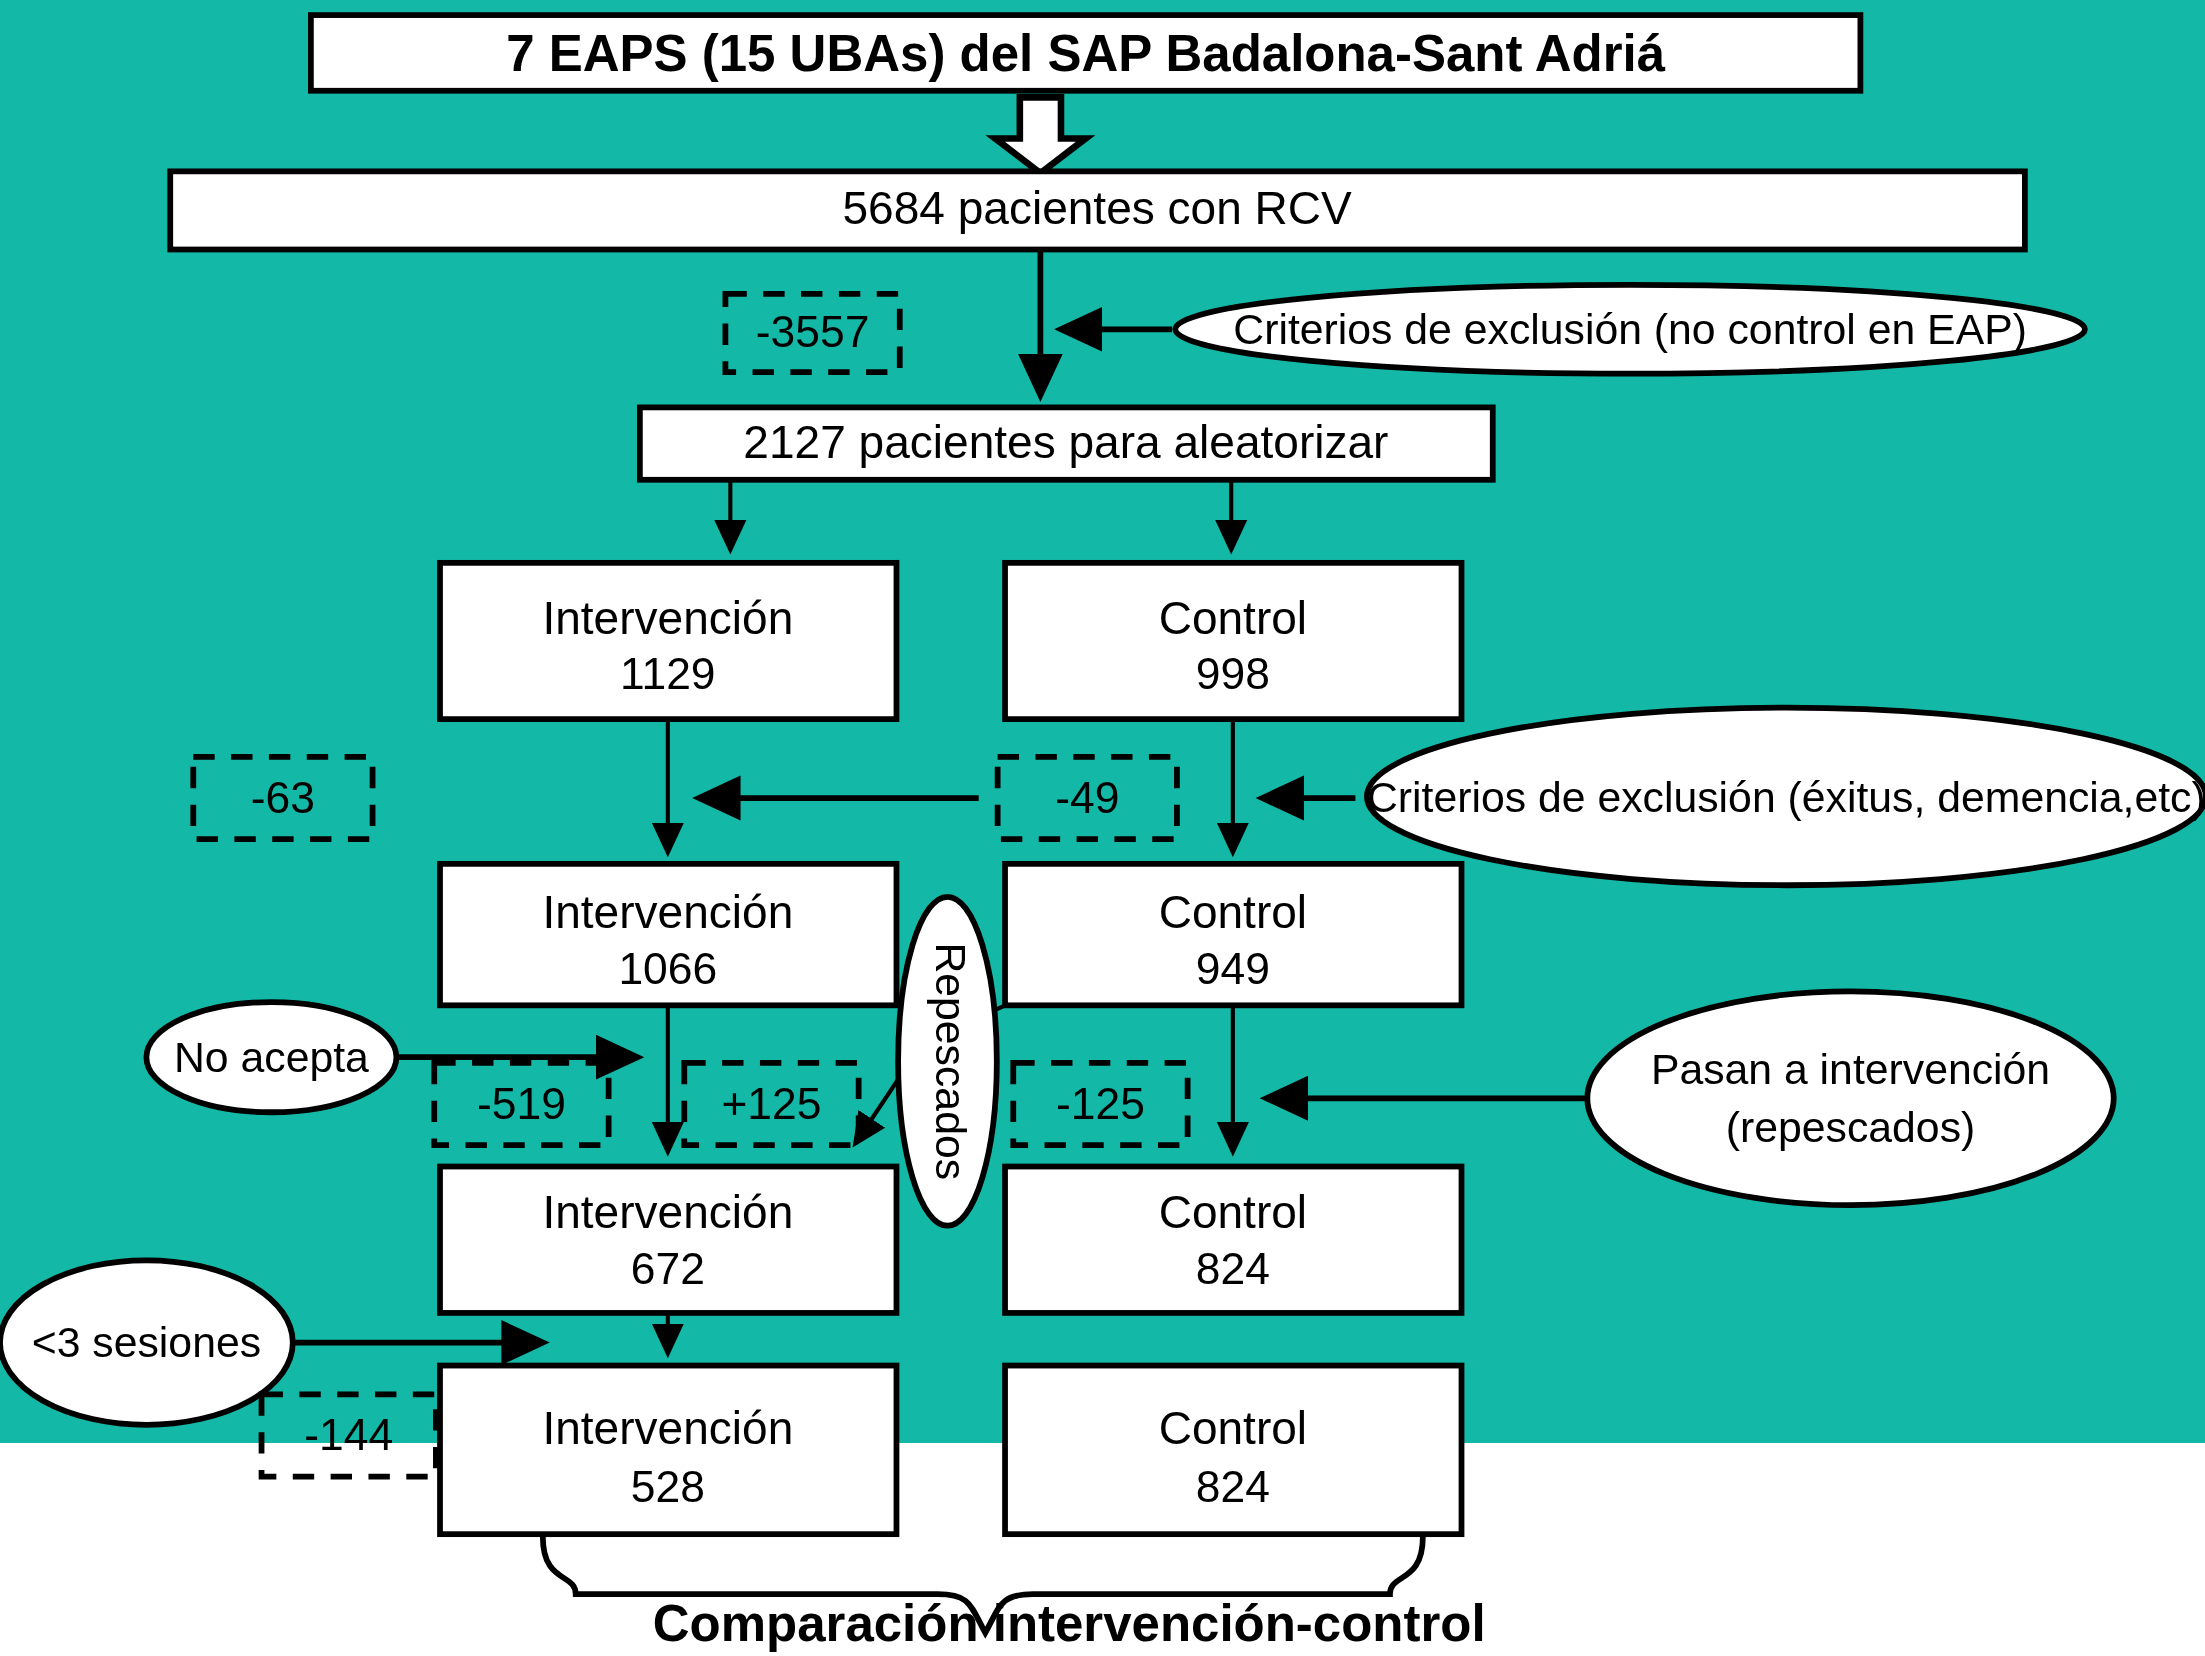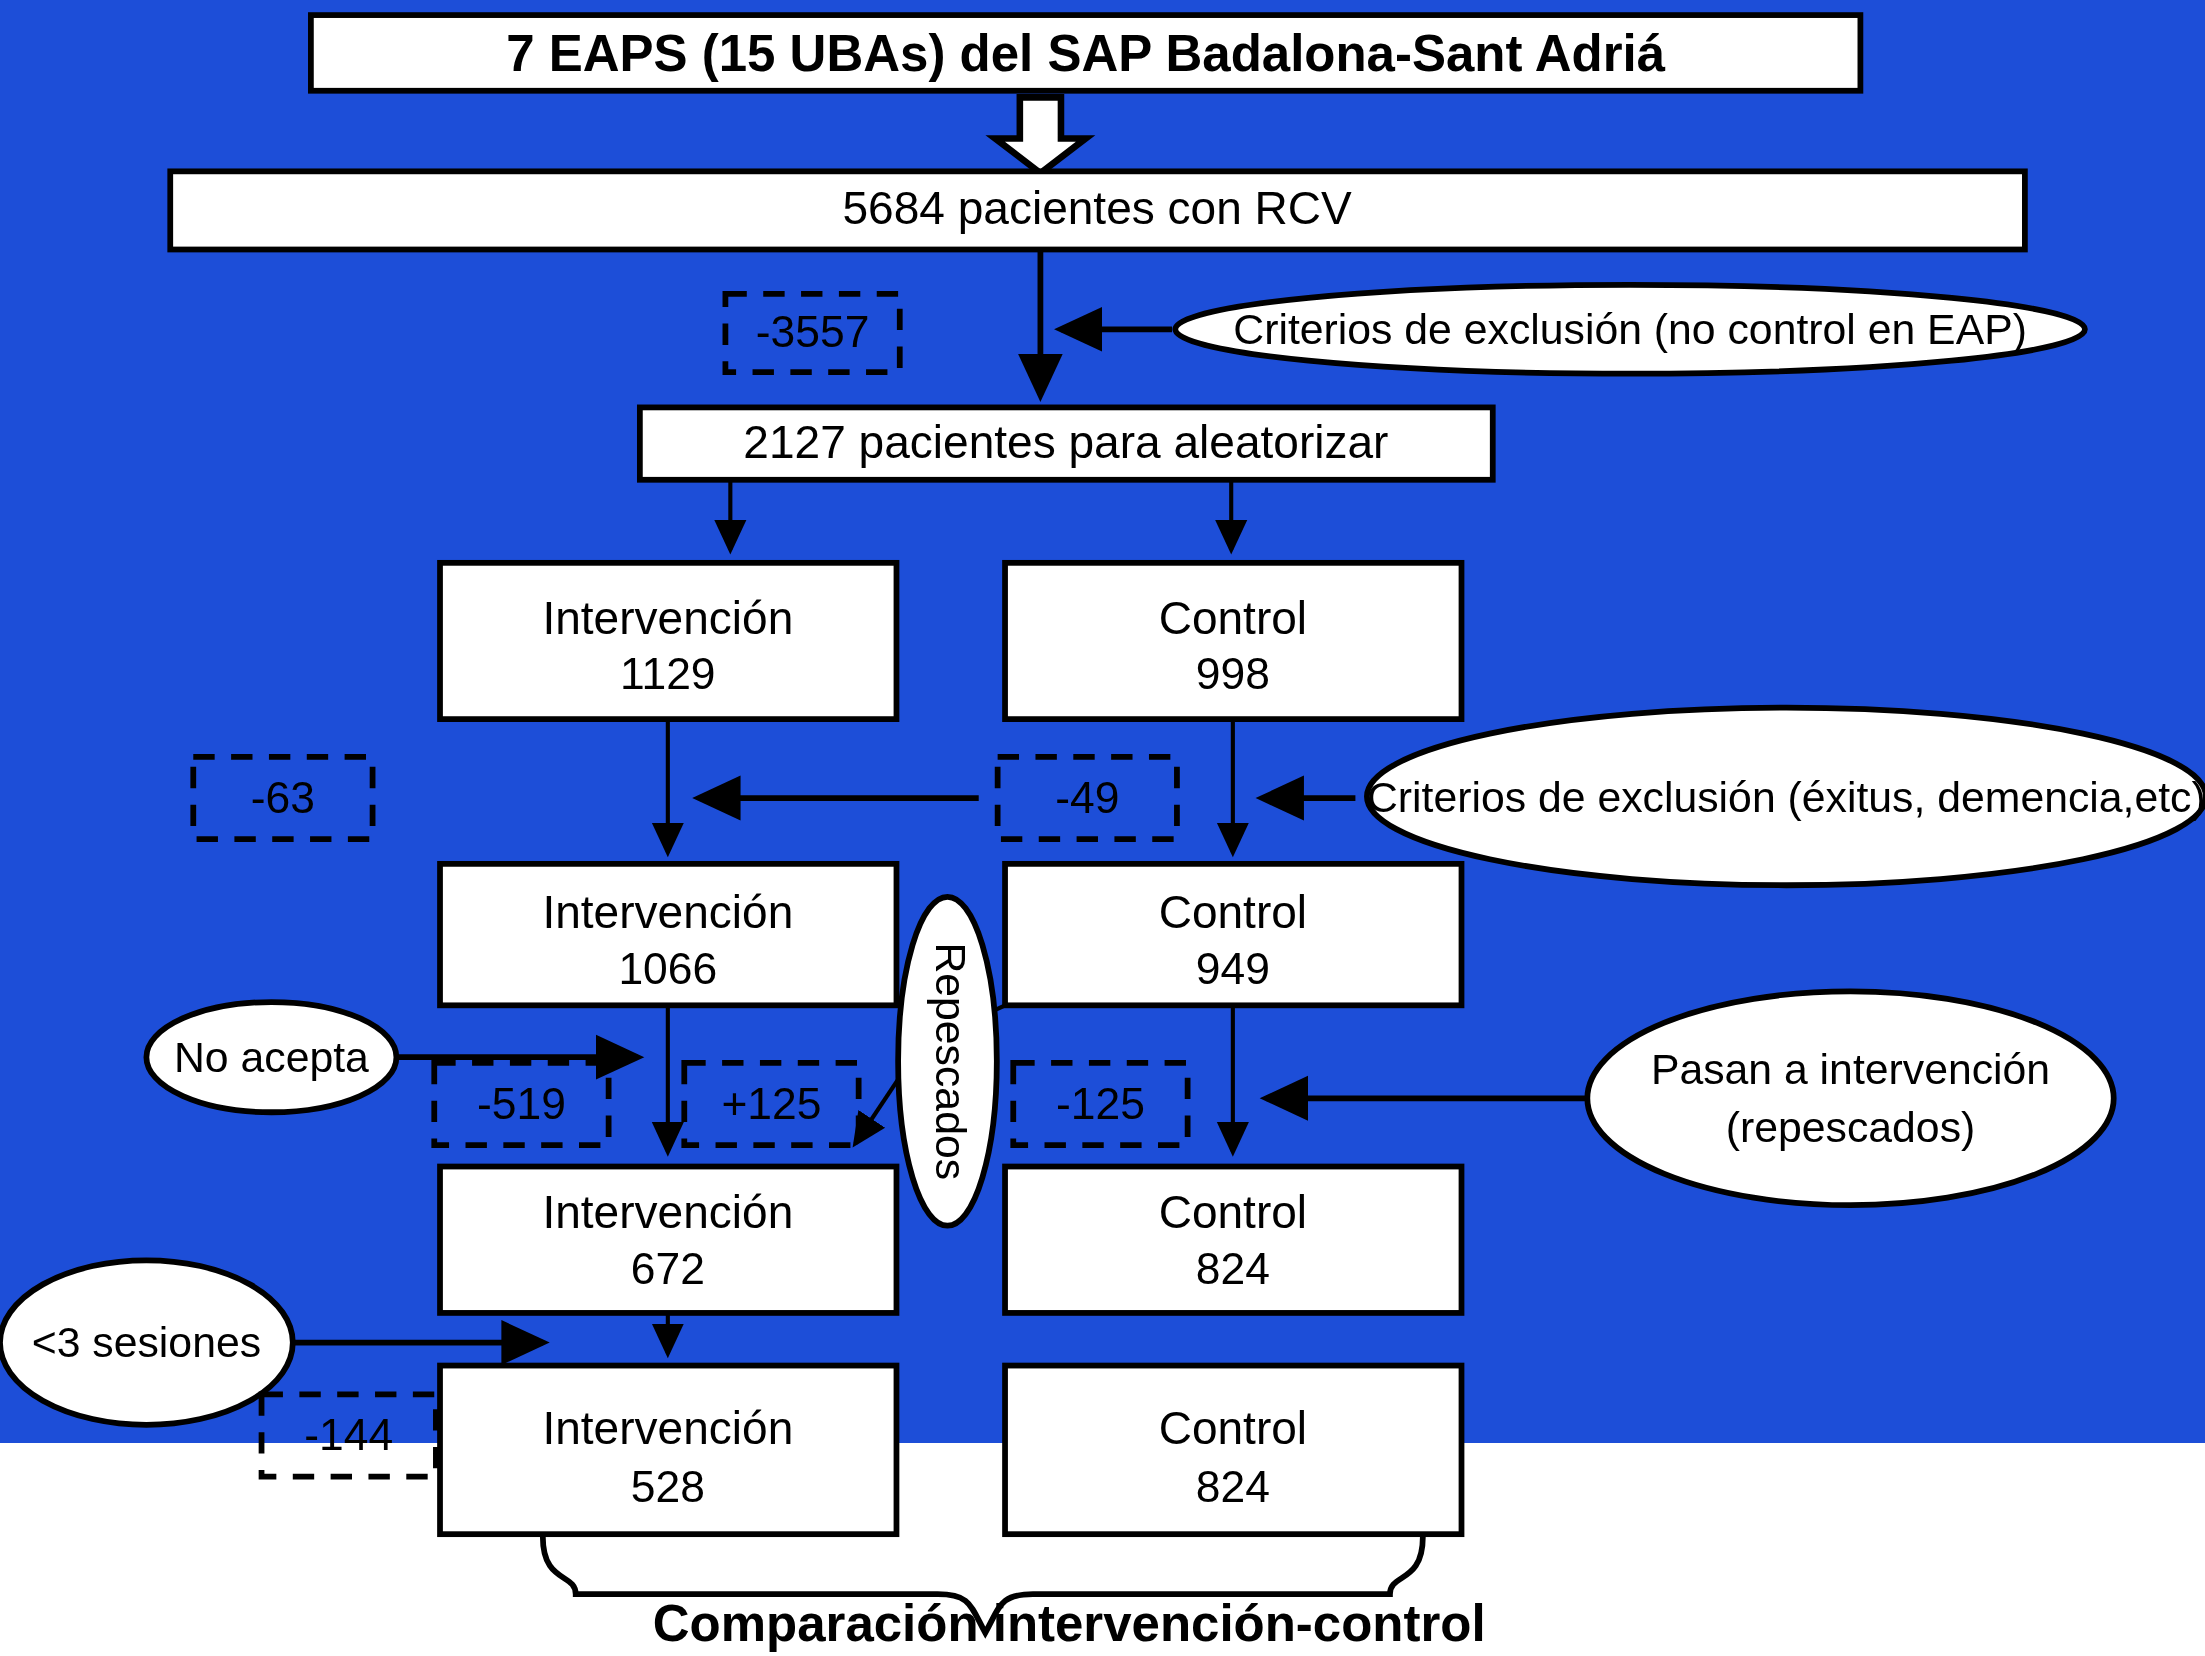--- a/index.html
+++ b/index.html
@@ -1,18 +1,18 @@
 <!DOCTYPE html>
 <html style="font-size:13px"><head>
 <meta charset="utf-8">
 <style>
   html,body{margin:0;padding:0;background:#ffffff;}
   body{width:2205px;height:1657px;overflow:hidden;
        font-family:"Liberation Sans","DejaVu Sans",sans-serif;}
-  #stage{position:relative;width:2205px;height:1443px;background:#1d4ed8;}
+  #stage{position:relative;width:2205px;height:1443px;background:#14b8a6;}
   svg{position:absolute;left:0;top:0;width:2205px;height:1657px;}
   .solid-box{fill:#ffffff;stroke:#000000;stroke-width:7;}
   .dashed-box{fill:none;stroke:#000000;stroke-width:7;stroke-dasharray:26 20;}
   .ell{fill:#ffffff;stroke:#000000;stroke-width:7;}
   .ln{stroke:#000000;stroke-width:7;fill:none;}
   .ln-thin{stroke:#000000;stroke-width:5;fill:none;}
   .brace{stroke:#000000;stroke-width:7;fill:none;}
   .hollow{fill:#ffffff;stroke:#000000;stroke-width:8;}
   text{font-family:"Liberation Sans","DejaVu Sans",sans-serif;fill:#000;}
   .t-title{font-size:62px;font-weight:bold;}

